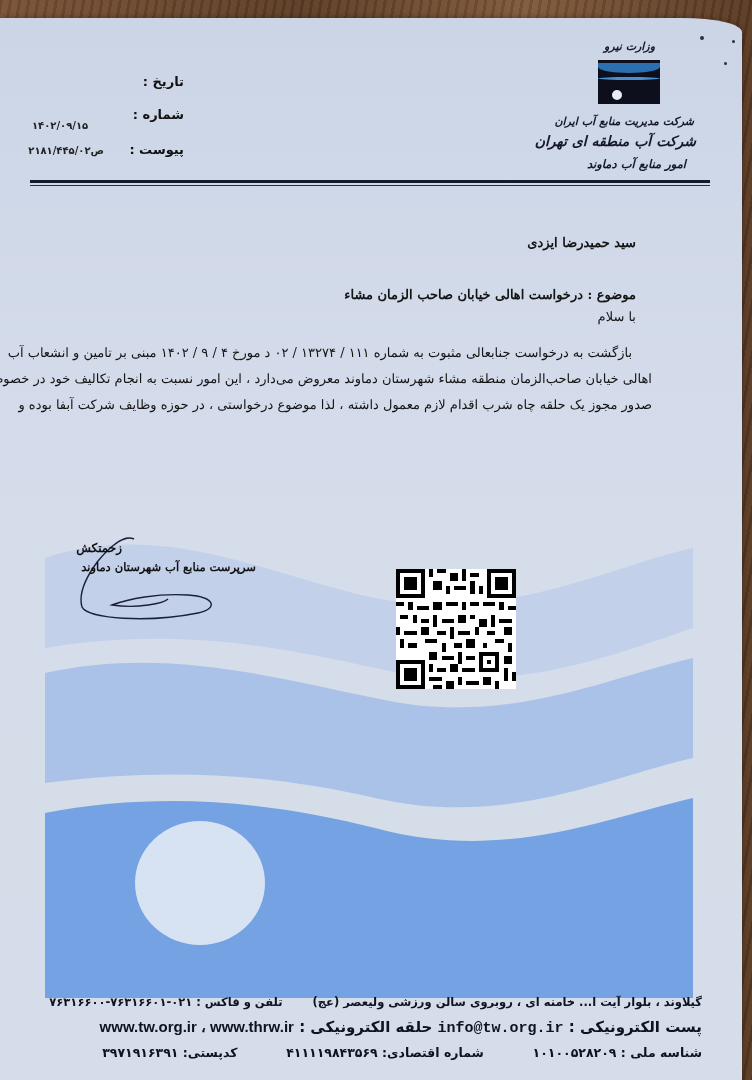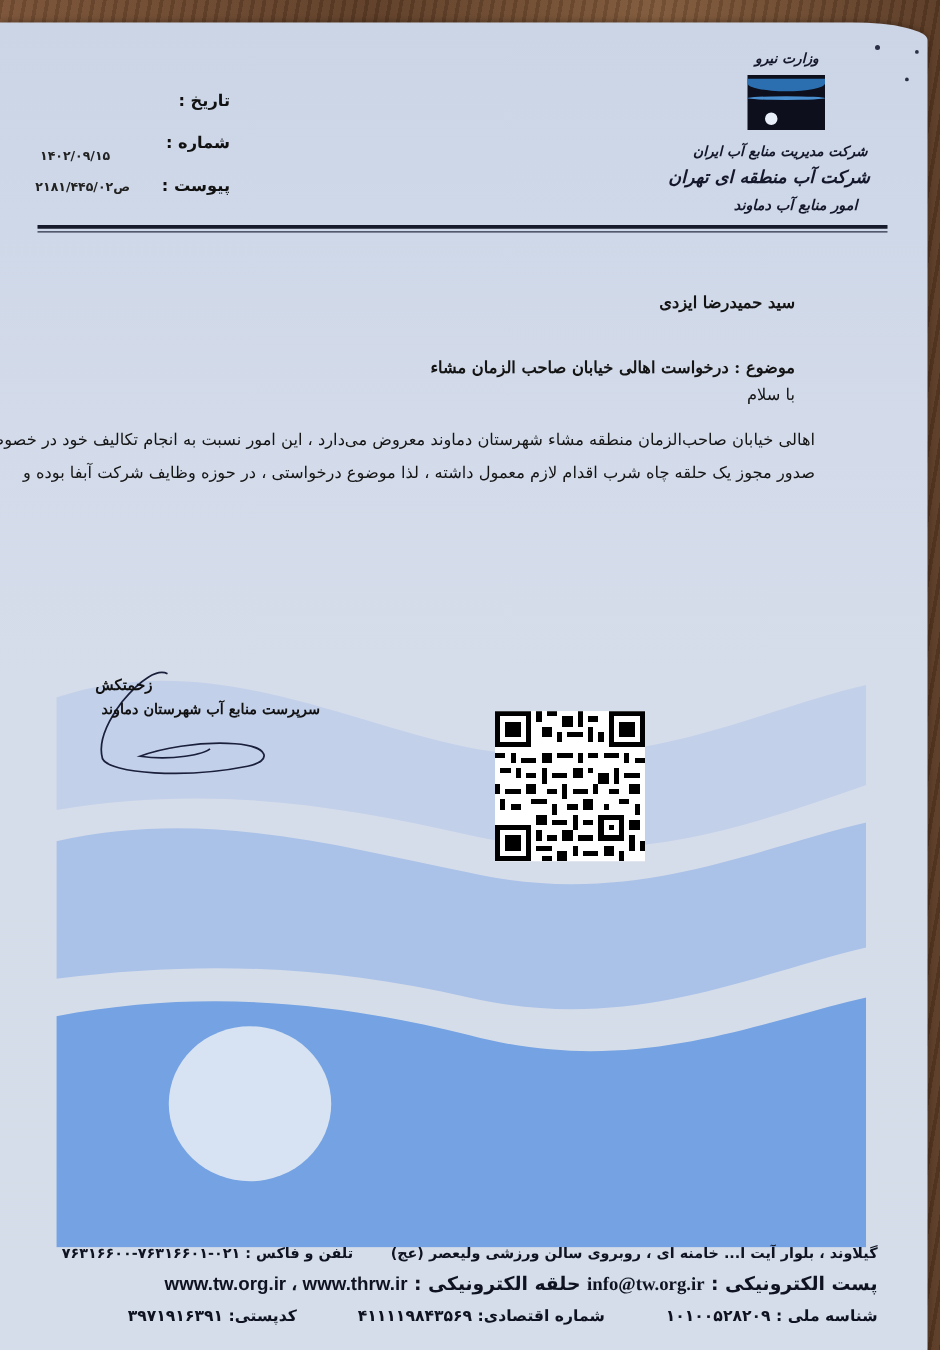--- a/index.html
+++ b/index.html
@@ -77,20 +77,21 @@
   <div class="rule-thin" style="top:167px;"></div>
 
   <div class="abs rtl body-text bold" style="right:106px;top:212px;font-size:13px;text-align:center;">سید حمیدرضا ایزدی</div>
   <div class="abs rtl body-text bold" style="right:106px;top:264px;font-size:13px;white-space:nowrap;">
     <span>موضوع :</span>
     <span>درخواست اهالی خیابان صاحب الزمان مشاء</span>
   </div>
   <div class="abs rtl body-text" style="right:106px;top:286px;">با سلام</div>
 
   <div class="abs rtl body-text" style="right:90px;top:322px;width:640px;white-space:nowrap;">
+    <div style="padding-right:20px;">بازگشت به درخواست جنابعالی مثبوت به شماره ۱۱۱ / ۱۳۲۷۴ / ۰۲ د مورخ ۴ / ۹ / ۱۴۰۲ مبنی بر تامین و انشعاب آب</div>
     <div>اهالی خیابان صاحب‌الزمان منطقه مشاء شهرستان دماوند معروض می‌دارد ، این امور نسبت به انجام تکالیف خود در خصوص</div>
     <div>صدور مجوز یک حلقه چاه شرب اقدام لازم معمول داشته ، لذا موضوع درخواستی ، در حوزه وظایف شرکت آبفا بوده و</div>
   </div>
 
   <div class="wm">
     <svg width="648" height="470" viewBox="0 0 648 470" xmlns="http://www.w3.org/2000/svg">
       <path d="M0 30 C 120 -10, 230 50, 330 70 C 460 95, 560 40, 648 20 L648 100 C 560 130, 460 170, 330 140 C 220 115, 120 100, 0 120 Z" fill="#c3d0ea"></path>
       <path d="M0 145 C 120 118, 230 150, 330 170 C 460 200, 560 150, 648 130 L648 230 C 560 250, 460 300, 330 270 C 220 245, 120 240, 0 255 Z" fill="#abc2e8"></path>
       <path d="M0 285 C 120 262, 230 275, 330 300 C 460 335, 560 290, 648 270 L648 470 L0 470 Z" fill="#74a2e2"></path>
       <ellipse cx="155" cy="355" rx="65" ry="62" fill="#d7e3f2"></ellipse>
@@ -125,21 +126,21 @@
   </div>
 
   <div class="footer-line rtl" style="top:977px;font-size:11.5px;">
     <span>گیلاوند ، بلوار آیت ا... خامنه ای ، روبروی سالن ورزشی ولیعصر (عج)</span>
     <span style="display:inline-block;width:22px;"></span>
     <span>تلفن و فاکس :</span>
     <span>۰۲۱-۷۶۳۱۶۶۰۱-۷۶۳۱۶۶۰۰</span>
   </div>
   <div class="footer-line rtl" style="top:1000px;font-size:15px;">
     <span>پست الکترونیکی :</span>
-    <span style="font-family:Liberation Serif, serif;margin-top:27px;">info@tw.org.ir</span>
+    <span style="font-family:Liberation Mono, monospace;margin-top:27px;">info@tw.org.ir</span>
     <span>حلقه الکترونیکی :</span>
     <span style="font-family:'Liberation Sans',sans-serif;">www.tw.org.ir ، www.thrw.ir</span>
   </div>
   <div class="footer-line rtl" style="top:1027px;font-size:12.5px;">
     <span>شناسه ملی :</span>
     <span>۱۰۱۰۰۵۲۸۲۰۹</span>
     <span style="display:inline-block;width:40px;"></span>
     <span>شماره اقتصادی:</span>
     <span>۴۱۱۱۱۹۸۴۳۵۶۹</span>
     <span style="display:inline-block;width:40px;"></span>

